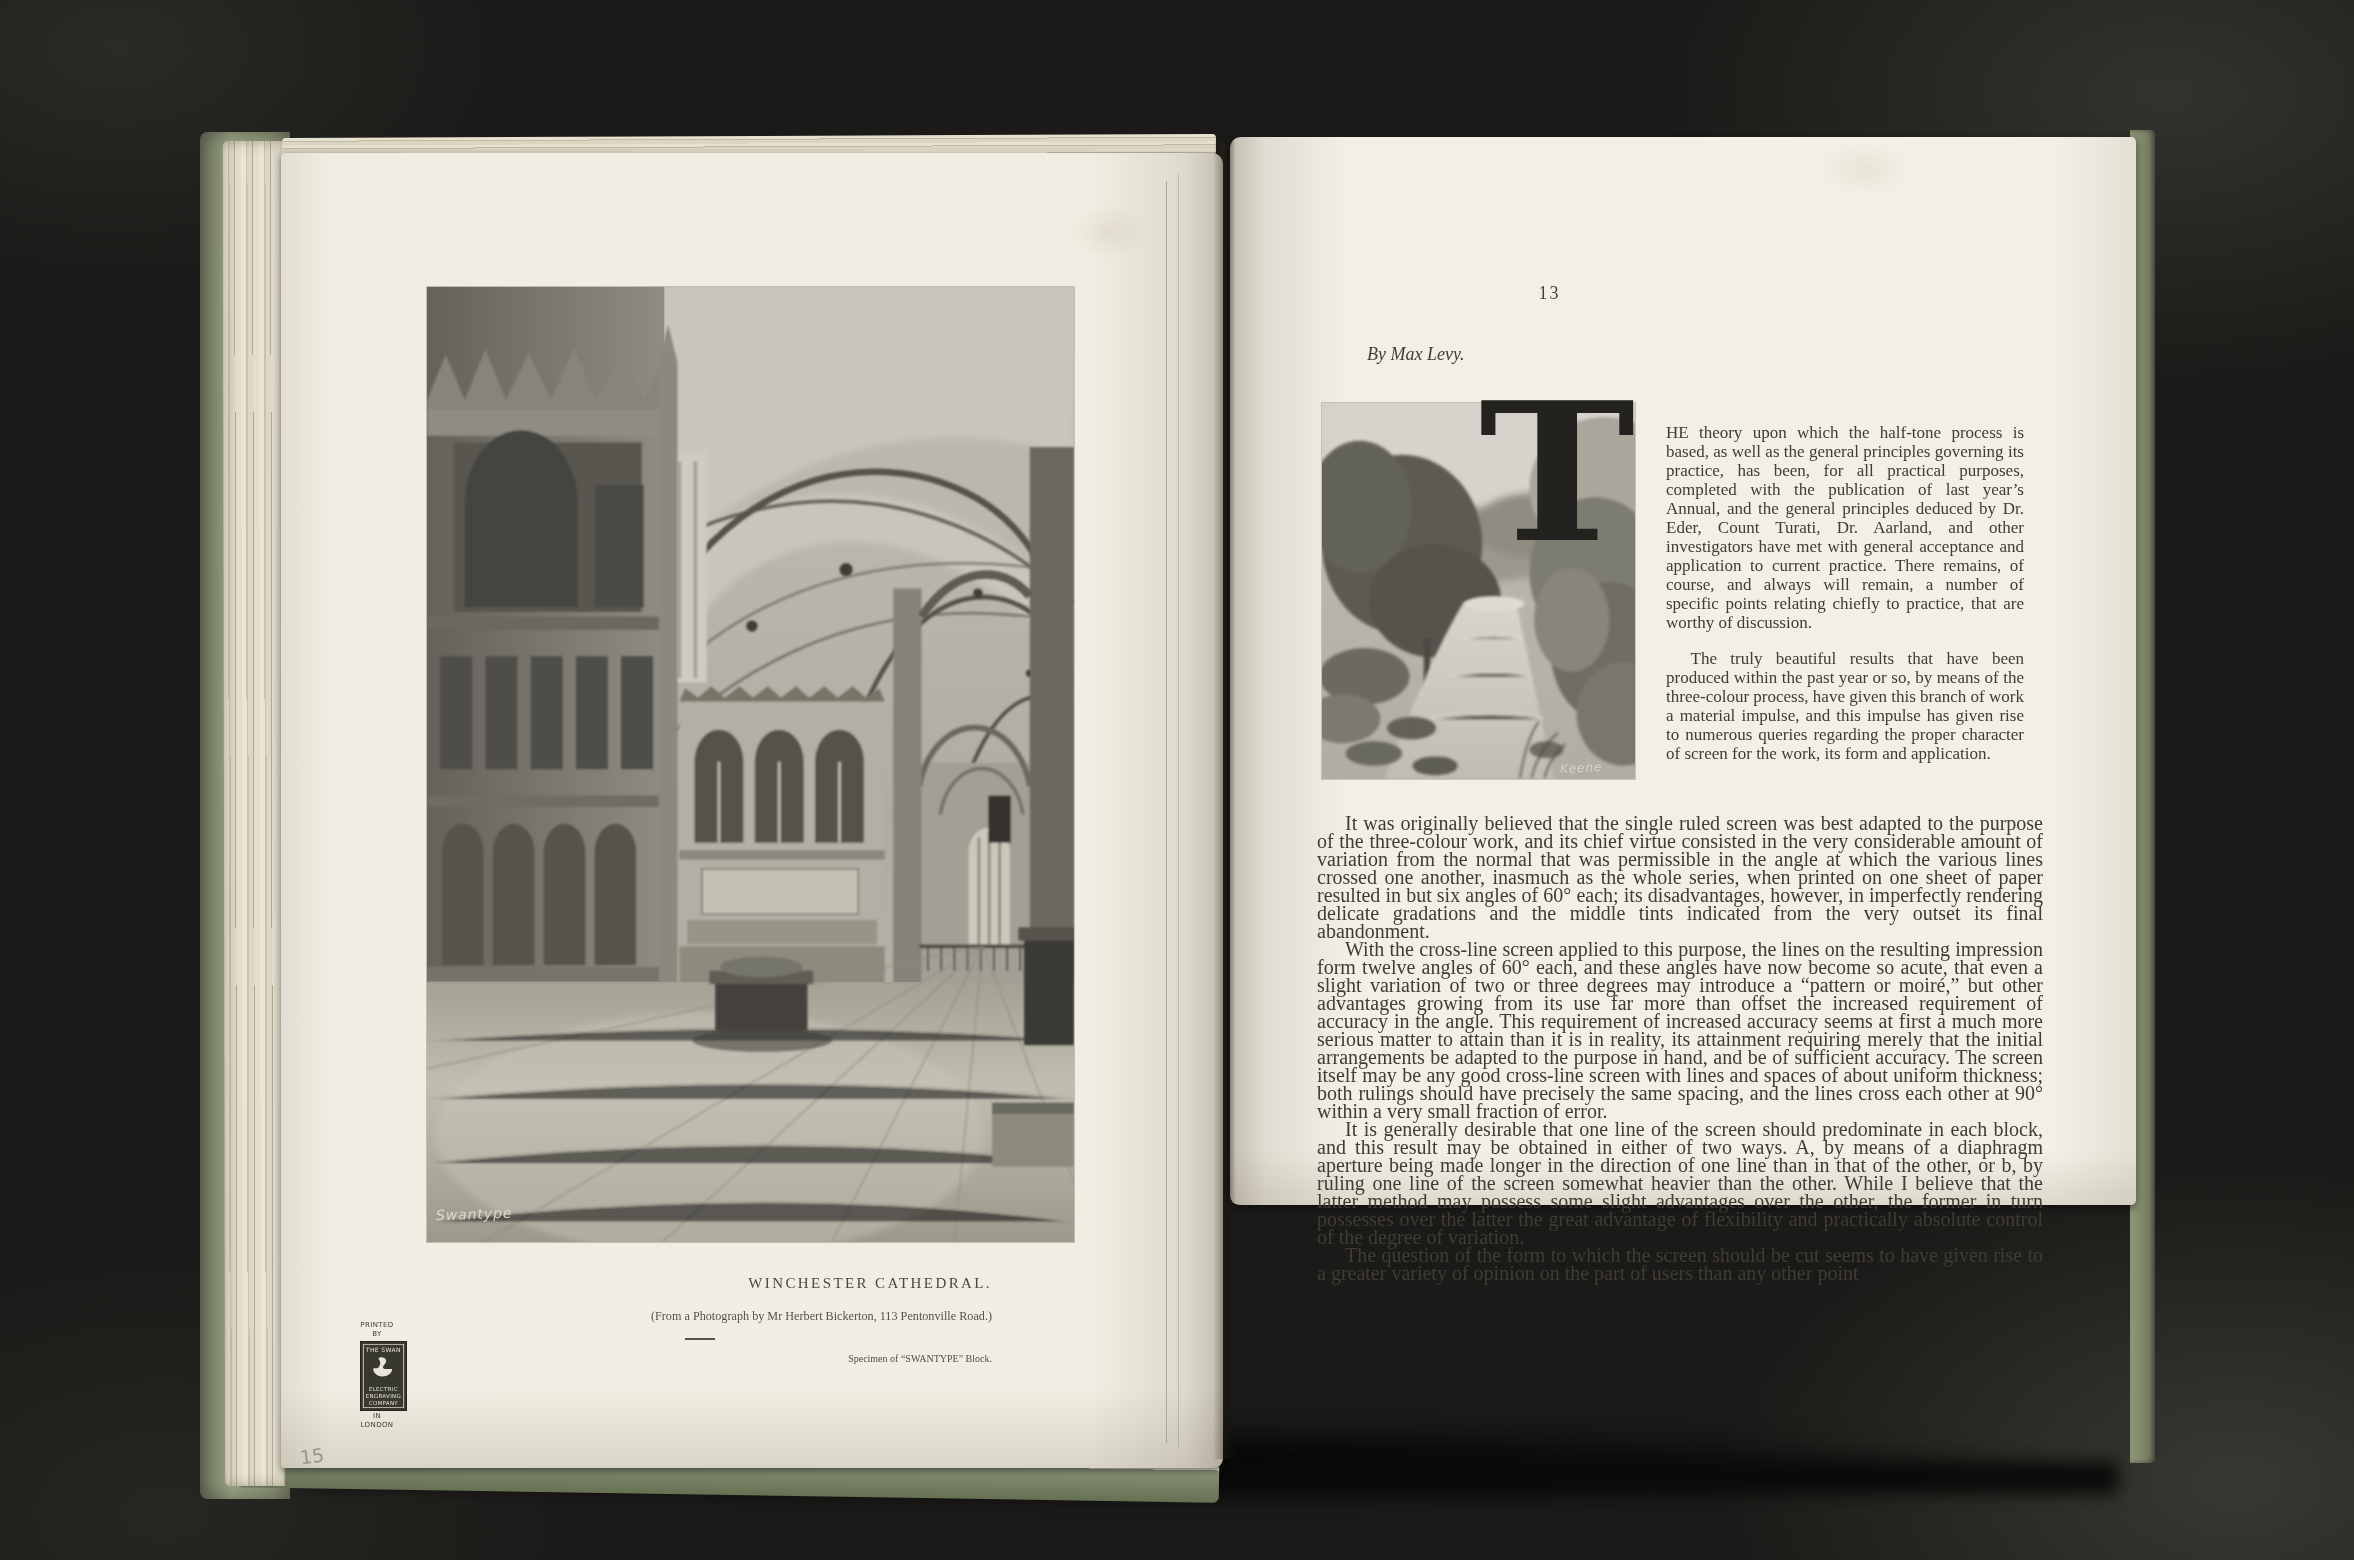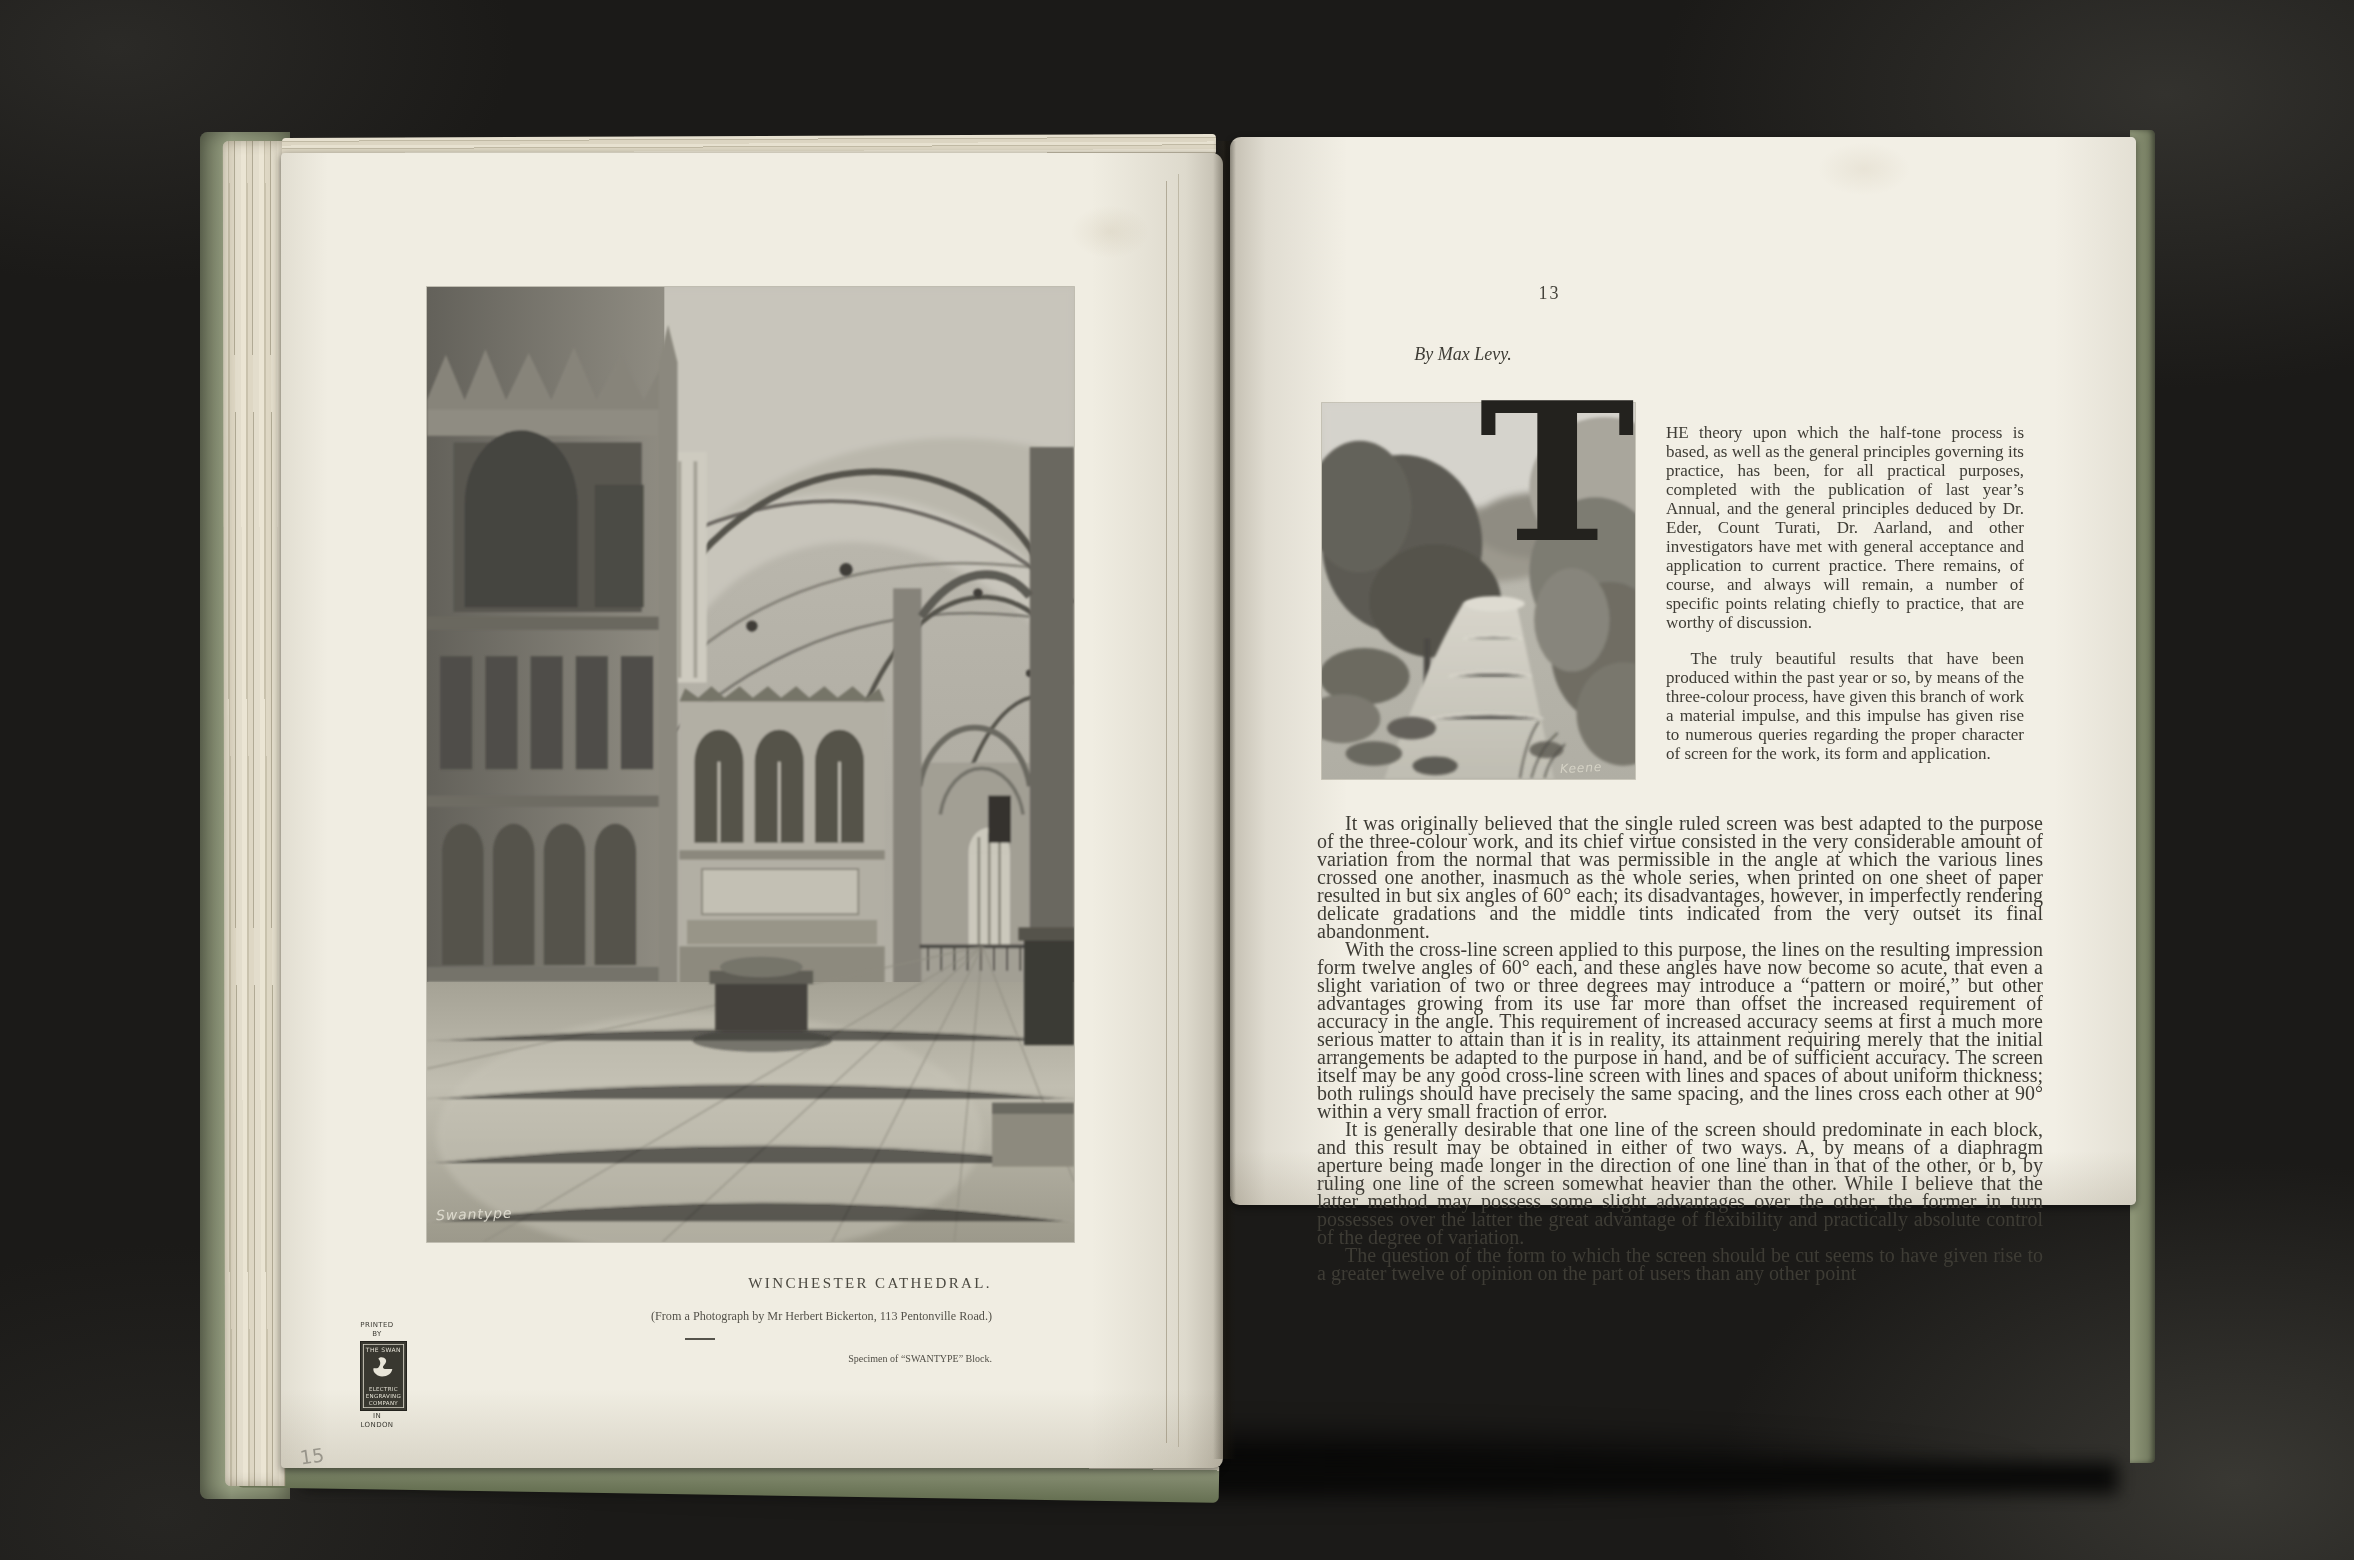--- a/index.html
+++ b/index.html
@@ -82,21 +82,21 @@
   .pm-box .pm-line{color:#e6e3d6;font-size:5.5px;letter-spacing:0.3px;line-height:7px;}
   .pm-top-name{color:#e6e3d6;font-size:6px;letter-spacing:0.4px;line-height:8.5px;}
   .pencil-note{position:absolute;left:19px;top:1292px;font-family:"DejaVu Sans", sans-serif;
     font-size:19px;color:#8e8b81;transform:rotate(-8deg);opacity:.85;}
   
   .page-number{position:absolute;left:282px;top:146px;width:75px;text-align:center;
     font-size:18px;letter-spacing:1.9px;color:#45433b;}
   .article-title{position:absolute;left:43px;top:166px;
     font-family:"DejaVu Serif", serif;font-style:italic;font-weight:bold;
     font-size:28px;letter-spacing:0.5px;color:#34322c;white-space:nowrap;}
-  .byline{position:absolute;left:137px;top:207px;width:192px;text-align:center;
+  .byline{position:absolute;left:137px;top:207px;width:192px;text-align:left;
     font-style:italic;font-size:18px;color:#3f3d36;}
   .stream-wrap{left:92px;top:266px;width:313px;height:376px;box-shadow:0 0 0 0.9px rgba(90,85,70,.3);}
   .drop-cap{position:absolute;left:249px;top:241px;
     font-family:"DejaVu Serif", serif;font-weight:bold;font-size:191px;line-height:1;
     color:#23221e;transform:scaleX(1.1);transform-origin:left top;}
   .col-text{position:absolute;left:419px;top:269px;width:392px;
     font-size:17px;line-height:19px;text-align:justify;color:#3e3c35;}
   .col-text p{margin:17px;}
   .full-text{position:absolute;left:87px;top:677px;width:726px;
     font-size:20px;line-height:18px;text-align:justify;color:#3e3c35;}
@@ -382,19 +382,19 @@
 
     <div class="col-text">
       <p>HE theory upon which the half-tone process is based, as well as the general principles governing its practice, has been, for all practical purposes, completed with the publication of last year’s Annual, and the general principles deduced by Dr. Eder, Count Turati, Dr. Aarland, and other investigators have met with general acceptance and application to current practice.  There remains, of course, and always will remain, a number of specific points relating chiefly to practice, that are worthy of discussion.</p>
       <p style="text-indent:24.5px;">The truly beautiful results that have been produced within the past year or so, by means of the three-colour process, have given this branch of work a material impulse, and this impulse has given rise to numerous queries regarding the proper character of screen for the work, its form and application.</p>
     </div>
 
     <div class="full-text">
       <p>It was originally believed that the single ruled screen was best adapted to the purpose of the three-colour work, and its chief virtue consisted in the very considerable amount of variation from the normal that was permissible in the angle at which the various lines crossed one another, inasmuch as the whole series, when printed on one sheet of paper resulted in but six angles of 60° each; its disadvantages, however, in imperfectly rendering delicate gradations and the middle tints indicated from the very outset its final abandonment.</p>
       <p>With the cross-line screen applied to this purpose, the lines on the resulting impression form twelve angles of 60° each, and these angles have now become so acute, that even a slight variation of two or three degrees may introduce a “pattern or moiré,” but other advantages growing from its use far more than offset the increased requirement of accuracy in the angle.  This requirement of increased accuracy seems at first a much more serious matter to attain than it is in reality, its attainment requiring merely that the initial arrangements be adapted to the purpose in hand, and be of sufficient accuracy.  The screen itself may be any good cross-line screen with lines and spaces of about uniform thickness; both rulings should have precisely the same spacing, and the lines cross each other at 90° within a very small fraction of error.</p>
       <p>It is generally desirable that one line of the screen should predominate in each block, and this result may be obtained in either of two ways.  A, by means of a diaphragm aperture being made longer in the direction of one line than in that of the other, or b, by ruling one line of the screen somewhat heavier than the other.  While I believe that the latter method may possess some slight advantages over the other, the former in turn possesses over the latter the great advantage of flexibility and practically absolute control of the degree of variation.</p>
-      <p>The question of the form to which the screen should be cut seems to have given rise to a greater twelve of opinion on the part of users than any other point</p>
+      <p>The question of the form to which the screen should be cut seems to have given rise to a greater variety of opinion on the part of users than any other point</p>
     </div>
   </div>
 
   <div class="gutter"></div>
 </div>
 
 
 </body></html>

